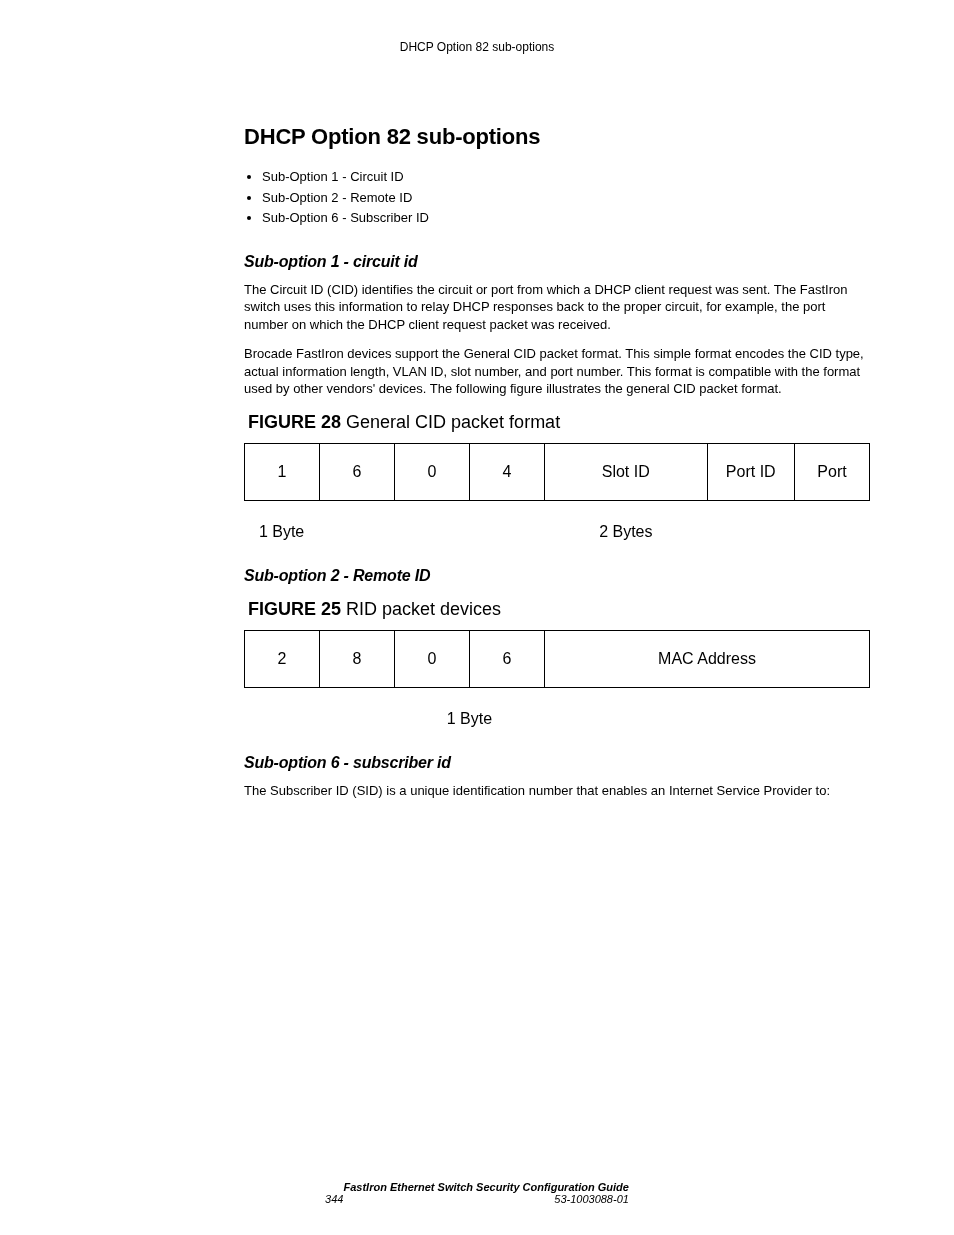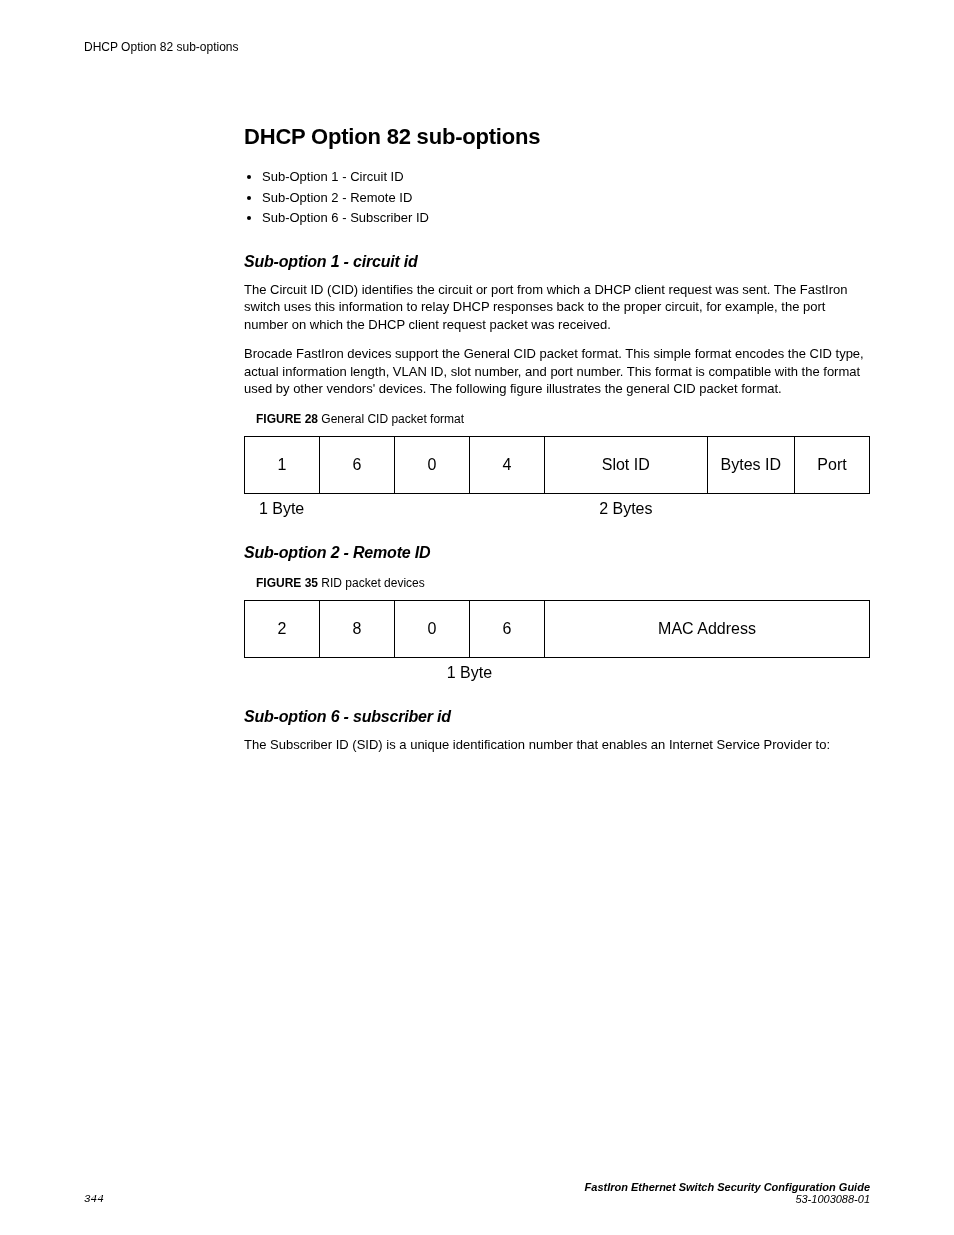--- a/index.html
+++ b/index.html
@@ -13,20 +13,21 @@
     height: 1235px;
     position: relative;
     box-sizing: border-box;
   }
   .page {
     padding: 40px 84px 30px 84px;
     box-sizing: border-box;
     height: 100%;
     display: flex;
     flex-direction: column;
+    align-items: center;
   }
   .running-head {
     font-size: 12px;
     margin-bottom: 70px;
   }
   .content {
     margin-left: 160px;
     flex: 1;
   }
   h1.title {
@@ -51,57 +52,57 @@
   }
   h2.italic-head {
     font-style: italic;
     font-weight: bold;
     font-size: 16px;
     margin: 26px 0 8px 0;
     font-family: Arial, Helvetica, sans-serif;
     letter-spacing: -0.2px;
   }
   .fig-caption {
-    font-size: 12px;
-    margin: 14px 0 10px 12px;
+    font-size: 18px;
+    margin: 14px 0 10px 4px;
   }
   .fig-caption .b { font-weight: bold; }
 
   
   .pkt {
     border-collapse: collapse;
     width: 100%;
     font-size: 16px;
     table-layout: fixed;
   }
   .pkt td {
     border: 1.5px solid #000;
     text-align: center;
     height: 56px;
     vertical-align: middle;
     padding: 0 2px;
   }
   .sub-labels {
     display: flex;
     font-size: 16px;
-    margin-top: 6px;
+    margin-top: 22px;
   }
   .sub-labels div { text-align: center; }
 
   .footer {
     display: flex;
     justify-content: space-between;
     align-items: flex-end;
     font-size: 11px;
     font-style: italic;
     margin-top: auto;
     padding-top: 20px;
   }
   .footer .right { text-align: right; font-weight: bold; }
-  .footer .pn { font-weight: normal; font-style: italic; font-family: Liberation Mono, monospace; }
+  .footer .pn { font-weight: normal; font-style: italic; }
 </style>
 </head>
 <body>
 
 <div class="page">
 
   <div class="running-head">DHCP Option 82 sub-options</div>
 
   <div class="content">
 
@@ -134,36 +135,36 @@
           <col style="width:14%">
           <col style="width:12%">
       </colgroup>
       <tbody>
           <tr>
         <td>1</td>
         <td>6</td>
         <td>0</td>
         <td>4</td>
         <td>Slot ID</td>
-        <td>Bytes ID</td>
+        <td>Port ID</td>
         <td>Port</td>
       </tr>
     </tbody>
       </table>
     <div class="sub-labels">
       <div style="width:12%">1 Byte</div>
       <div style="width:36%"></div>
       <div style="width:26%">2 Bytes</div>
       <div style="width:26%"></div>
     </div>
 
     <h2 class="italic-head">Sub-option 2 - Remote ID</h2>
 
     <div class="fig-caption">
-      <span class="b">FIGURE 35</span>
+      <span class="b">FIGURE 25</span>
       <span> </span><span>RID packet devices</span>
     </div>
 
     <table class="pkt">
       <colgroup>
         <col style="width:12%">
           <col style="width:12%">
           <col style="width:12%">
           <col style="width:12%">
         <col style="width:52%">

